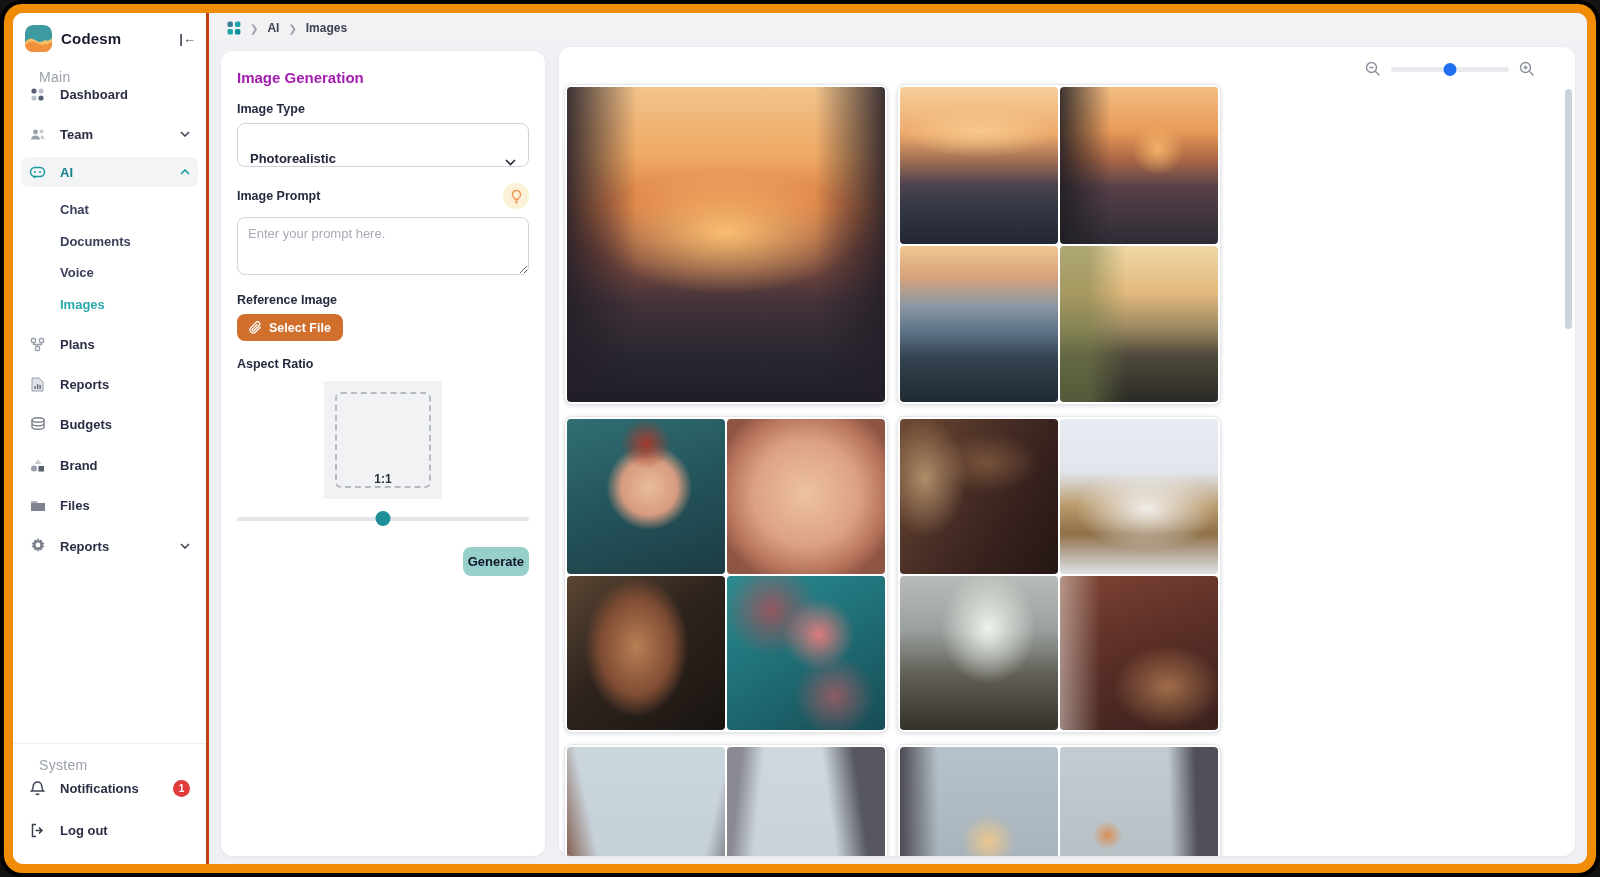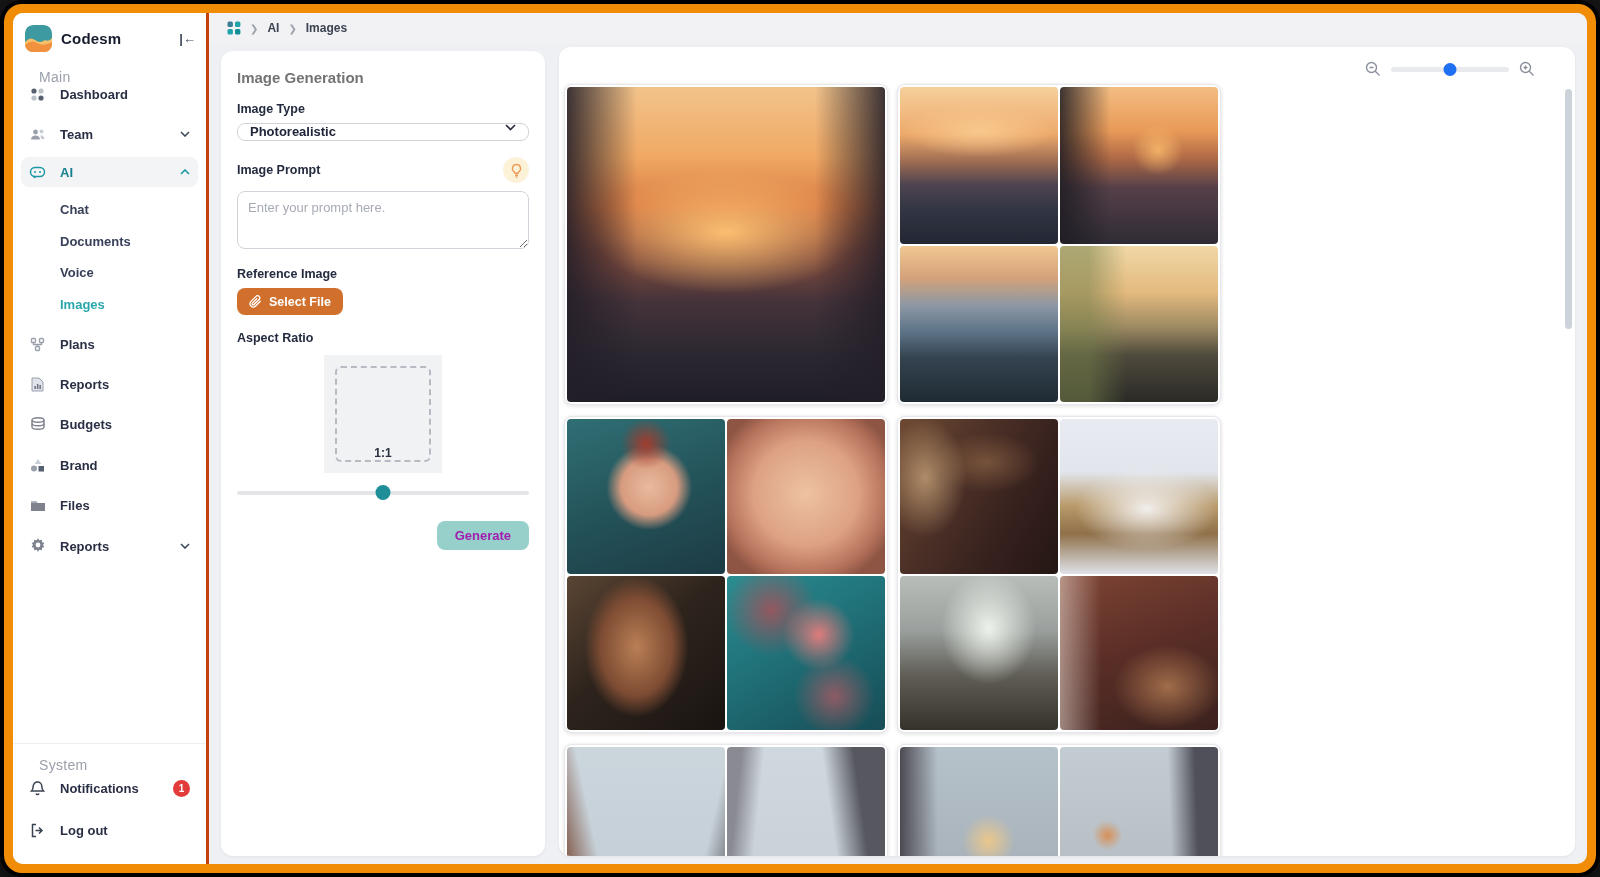--- a/index.html
+++ b/index.html
@@ -29,37 +29,37 @@
   .badge { margin-left:auto; min-width:17px; height:17px; border-radius:50%; background:#e23b3c; color:#fff; font-size:10px; font-weight:bold; display:flex; align-items:center; justify-content:center; }
 
   
   .content { position:absolute; left:196px; right:0; top:0; bottom:0; }
   .breadcrumb { position:absolute; left:0; right:0; top:0; height:30px; background:#f2f1f4; display:flex; align-items:center; padding-left:18px; gap:9px; }
   .bc-sep { color:#9aa0aa; font-size:10px; }
   .bc-txt { font-size:12px; font-weight:600; color:#3c4350; cursor:pointer; }
 
   
   .form-card { position:absolute; left:12px; top:38px; width:324px; bottom:8px; background:#fff; border-radius:12px; box-shadow:0 1px 3px rgba(30,30,60,.06); padding:18px 16px; }
-  .form-title { font-size:15px; font-weight:bold; color:#737373; margin-bottom:16px; }
+  .form-title { font-size:15px; font-weight:bold; color:#a21caf; margin-bottom:16px; }
   .f-label { font-size:12.5px; font-weight:bold; color:#252b3f; margin-bottom:7px; }
-  .selectbox { height:18px; border:1px solid #d2d3da; border-radius:8px; display:flex; align-items:flex-start; padding:0 12px; cursor:pointer; margin-bottom:16px; background:#fff; }
+  .selectbox { height:44px; border:1px solid #d2d3da; border-radius:8px; display:flex; align-items:flex-end; padding:0 12px; cursor:pointer; margin-bottom:16px; background:#fff; }
   .selectbox .val { font-size:13px; color:#20253a; font-weight:600; }
   .selectbox .chev { margin-left:auto; color:#2a2f3d; display:flex; }
   .prompt-row { display:flex; align-items:center; margin-bottom:8px; }
   .bulb-btn { margin-left:auto; width:26px; height:26px; border-radius:50%; background:#fbf2d8; display:flex; align-items:center; justify-content:center; cursor:pointer; }
   .prompt-area { width:100%; height:58px; border:1px solid #d2d3da; border-radius:8px; padding:8px 10px; font-size:13px; font-family:"Liberation Sans", sans-serif; color:#20253a; resize:both; outline:none; margin-bottom:14px; }
   .prompt-area::placeholder { color:#a7abb5; }
   .file-btn { display:inline-flex; align-items:center; gap:7px; background:#d0702c; color:#fff; border:none; height:27px; padding:4px 12px; border-radius:8px; font-size:12.5px; font-weight:bold; cursor:pointer; margin-bottom:16px; font-family:"Liberation Sans", sans-serif; }
   .aspect-box { width:118px; height:118px; background:#f1f2f4; margin:10px auto 4px auto; display:flex; align-items:center; justify-content:center; }
   .aspect-inner { width:96px; height:96px; border:2px dashed #b7bac2; border-radius:6px; display:flex; align-items:flex-end; justify-content:center; font-size:12px; font-weight:600; color:#2a3040; cursor:pointer; }
   .slider { position:relative; height:15px; margin-top:12px; cursor:pointer; }
   .slider .track { position:absolute; left:0; right:0; top:6px; height:4px; border-radius:2px; background:#e4e5e9; }
   .slider .thumb { position:absolute; top:0; width:15px; height:15px; border-radius:50%; background:#1e8f98; transform:translateX(-50%); cursor:grab; }
   .gen-row { display:flex; justify-content:flex-end; margin-top:21px; }
-  .gen-btn { background:#97d0ca; color:#a21caf; border:none; height:29px; padding:0 18px; border-radius:8px; font-size:13px; font-weight:bold; cursor:pointer; font-family:"Liberation Sans", sans-serif; }
+  .gen-btn { background:#97d0ca; color:#0f172a; border:none; height:29px; padding:0 5px; border-radius:8px; font-size:13px; font-weight:bold; cursor:pointer; font-family:"Liberation Sans", sans-serif; }
 
   
   .gallery-card { position:absolute; left:350px; top:34px; right:12px; bottom:8px; background:#fff; border-radius:12px; box-shadow:0 1px 3px rgba(30,30,60,.06); overflow:hidden; }
   .zoom-ctl { position:absolute; top:14px; right:40px; display:flex; align-items:center; gap:10px; z-index:3; }
   .zoom-ctl .zicon { color:#8a909b; display:flex; cursor:pointer; }
   .zoom-track { position:relative; width:118px; height:5px; border-radius:3px; background:#e8eaee; cursor:pointer; }
   .zoom-thumb { position:absolute; top:-4px; width:13px; height:13px; border-radius:50%; background:#1f6ff2; transform:translateX(-50%); cursor:grab; }
   .vscroll { position:absolute; right:3px; top:42px; width:7px; height:240px; border-radius:4px; background:#ccd3db; cursor:grab; z-index:3; }
   .gallery-grid { position:absolute; left:5px; top:37px; width:657px; }
   .gallery-row { display:flex; gap:9px; margin-bottom:11px; }

